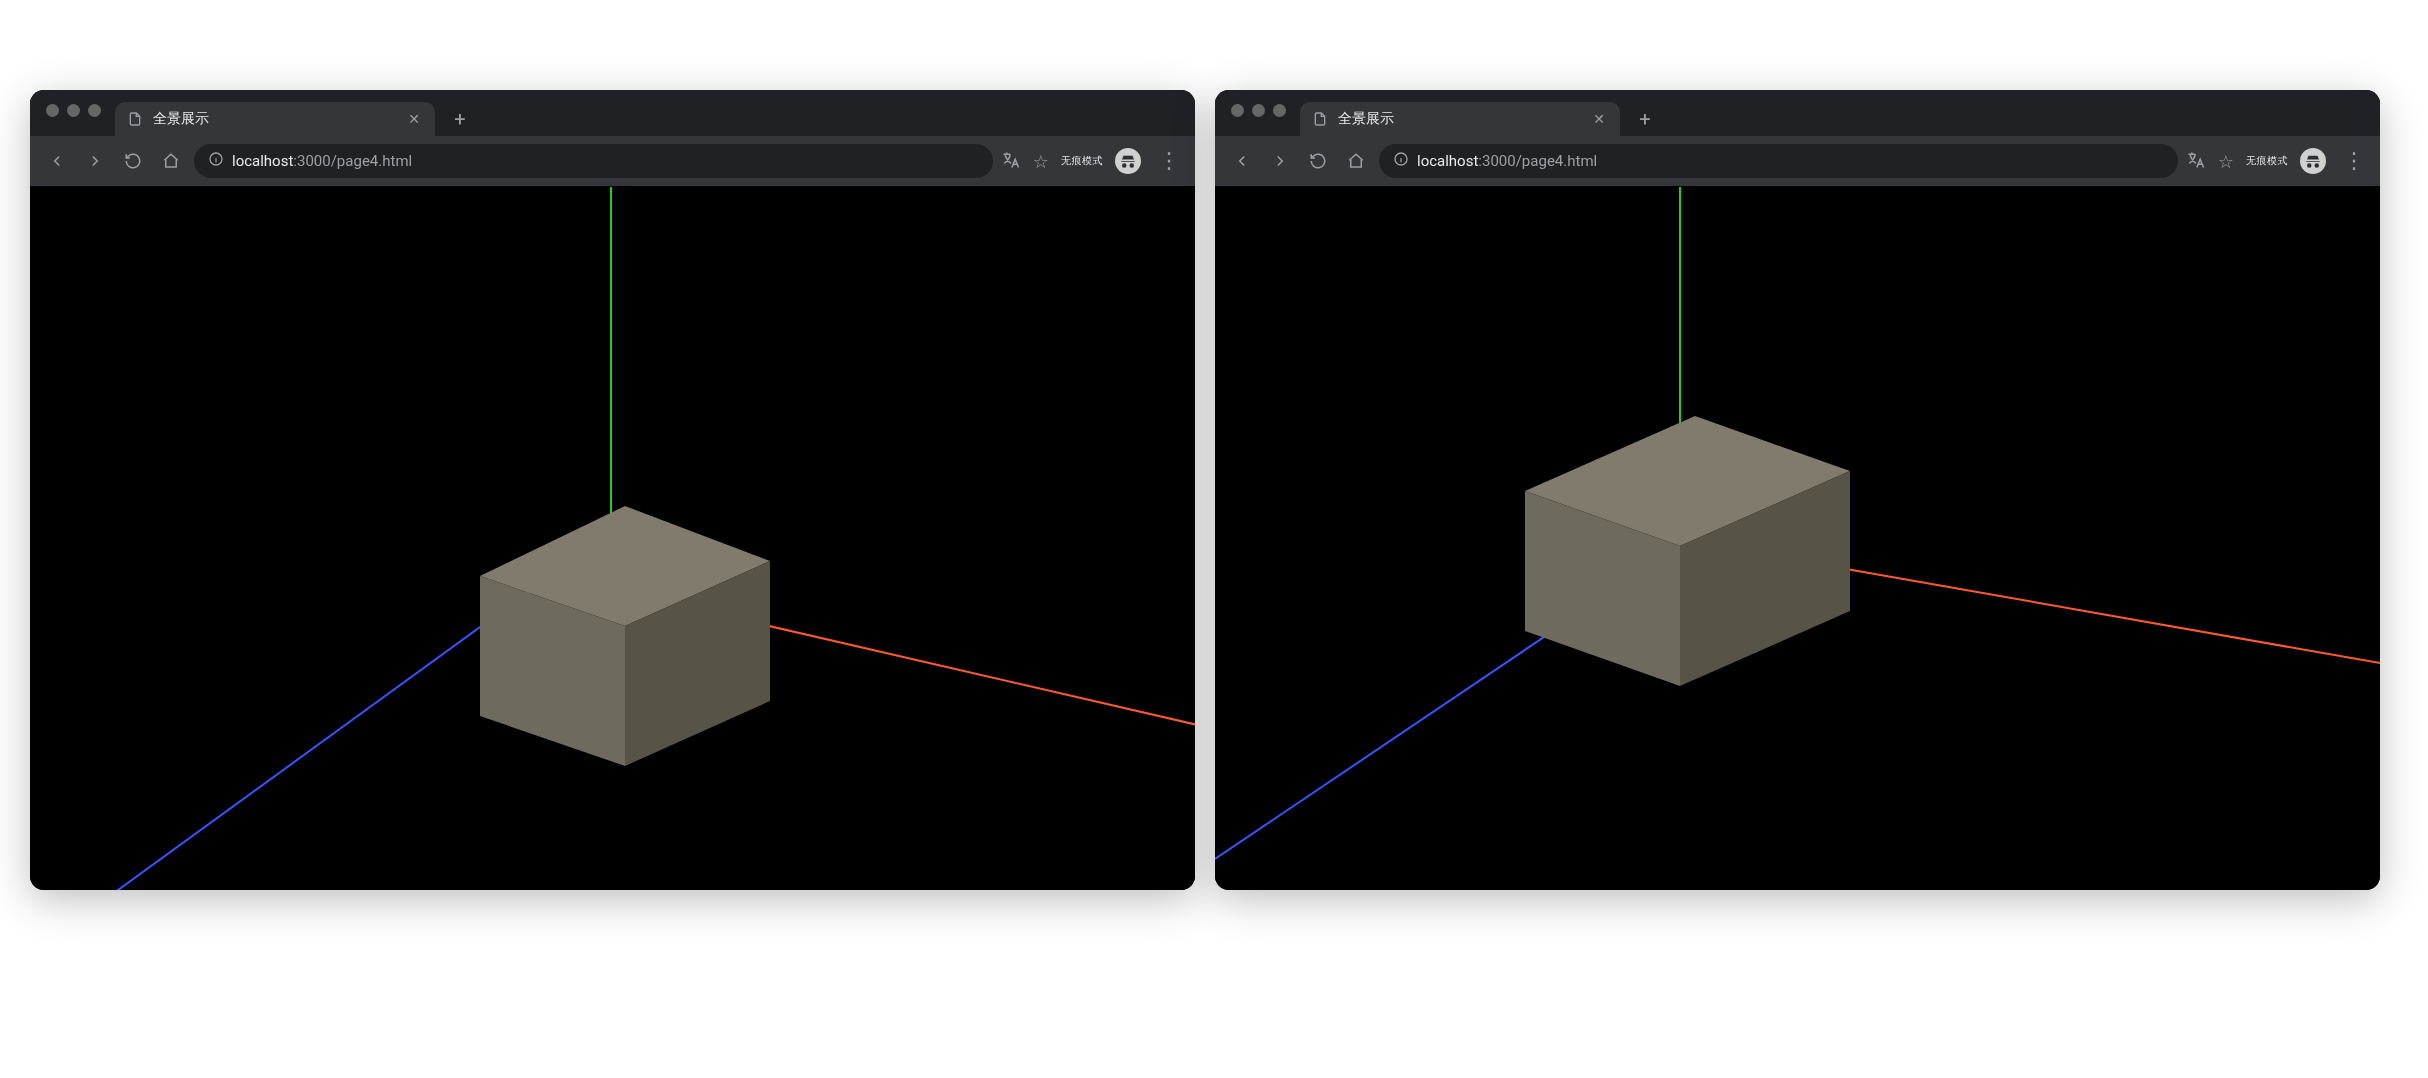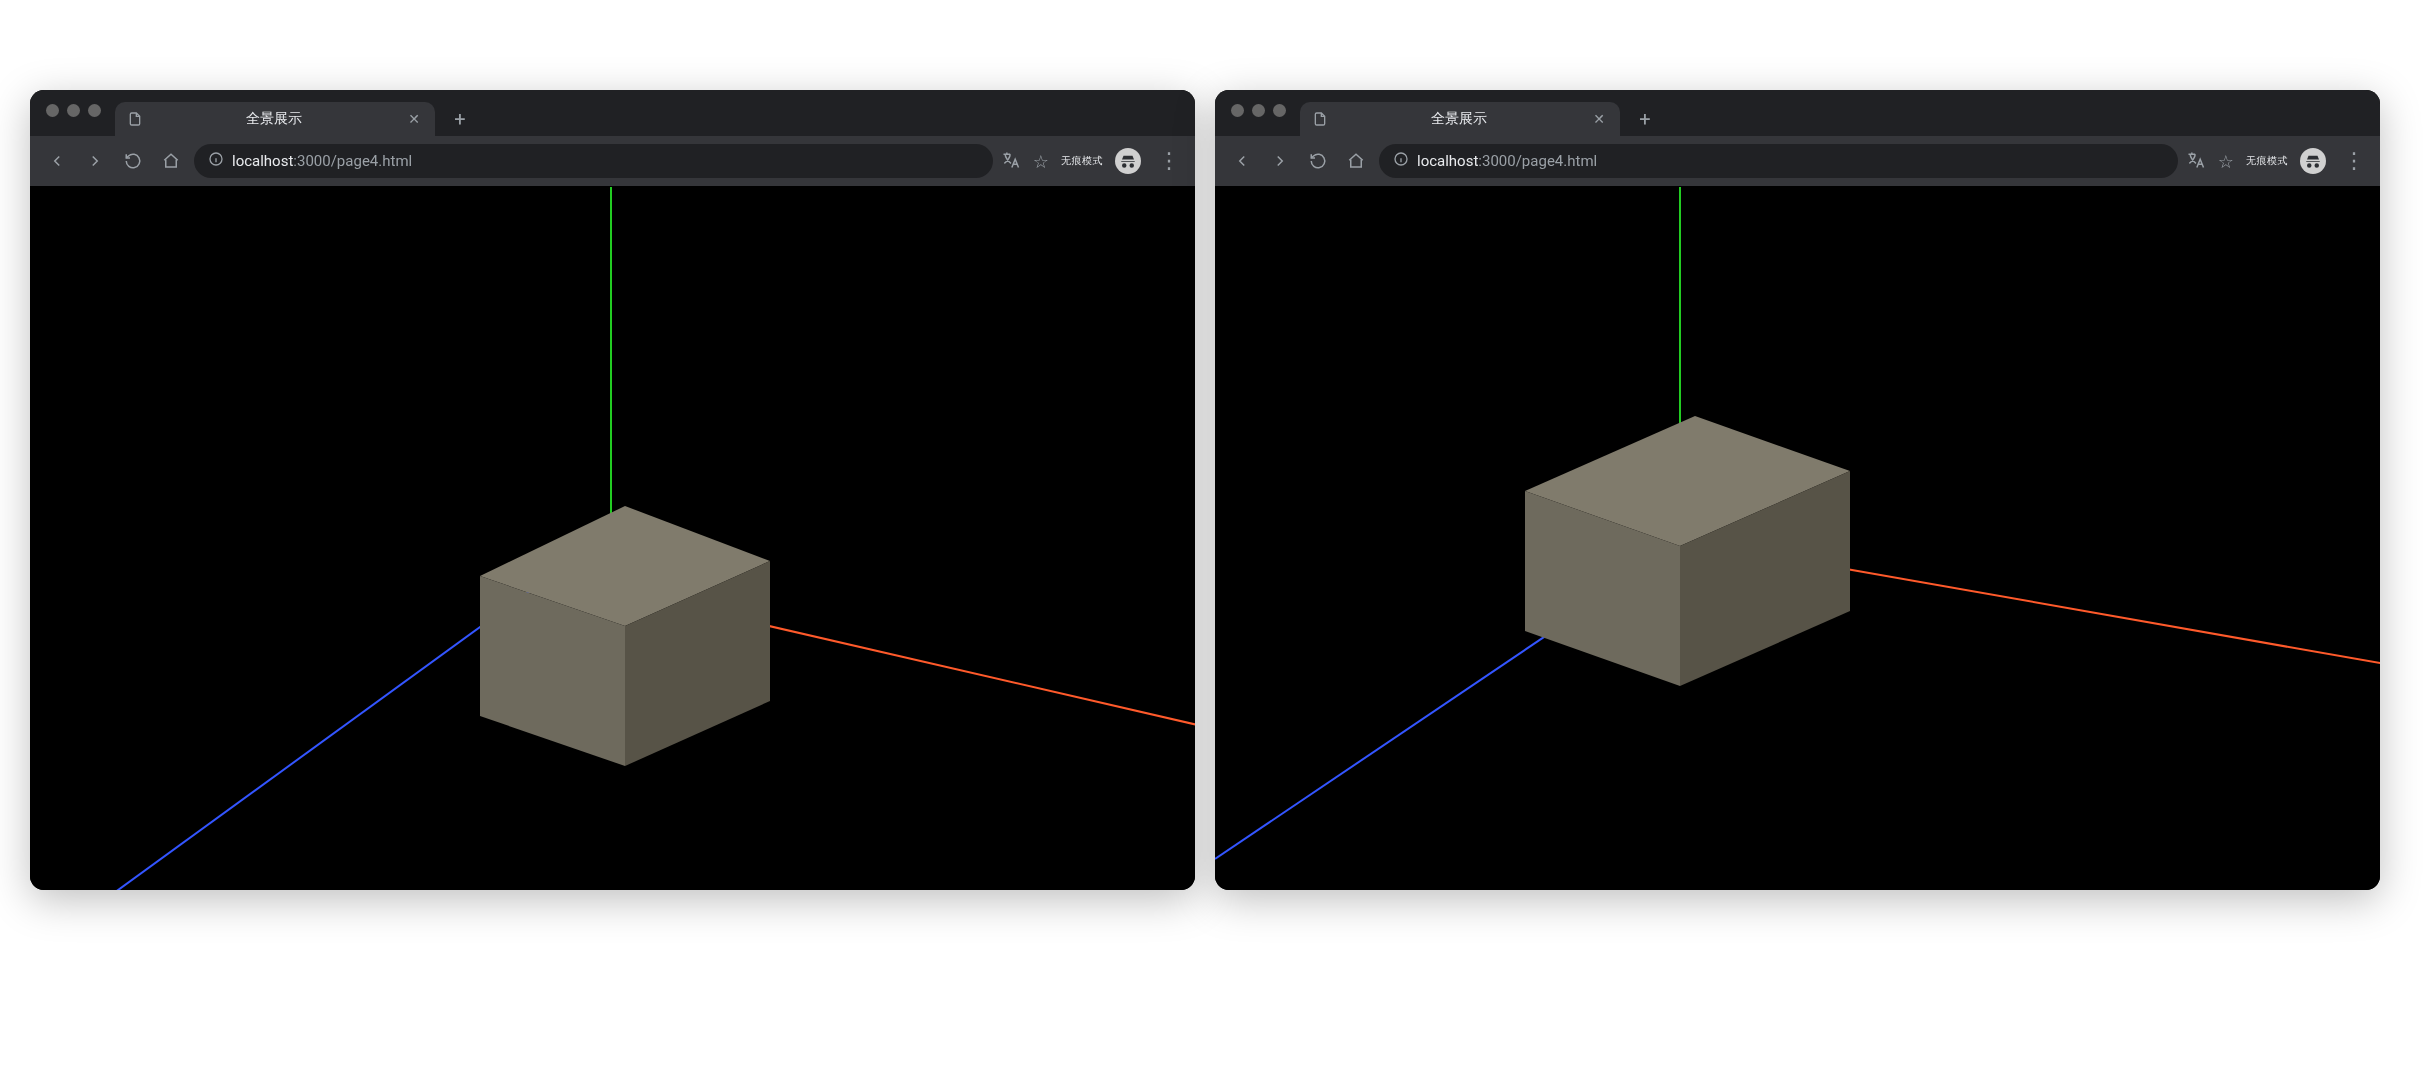--- a/index.html
+++ b/index.html
@@ -50,21 +50,20 @@
     height:800px;
   }
   
   .tabstrip{
     height:46px;
     background:var(--tab-bg);
     display:flex;
     align-items:flex-end;
     padding:0 10px;
     gap:10px;
-    text-align:center;
   }
   .traffic{
     display:flex;
     align-items:center;
     gap:var(--traffic-gap);
     height:100%;
     padding:0 4px 6px 6px;
   }
   .dot{
     width:13px;height:13px;border-radius:50%;

